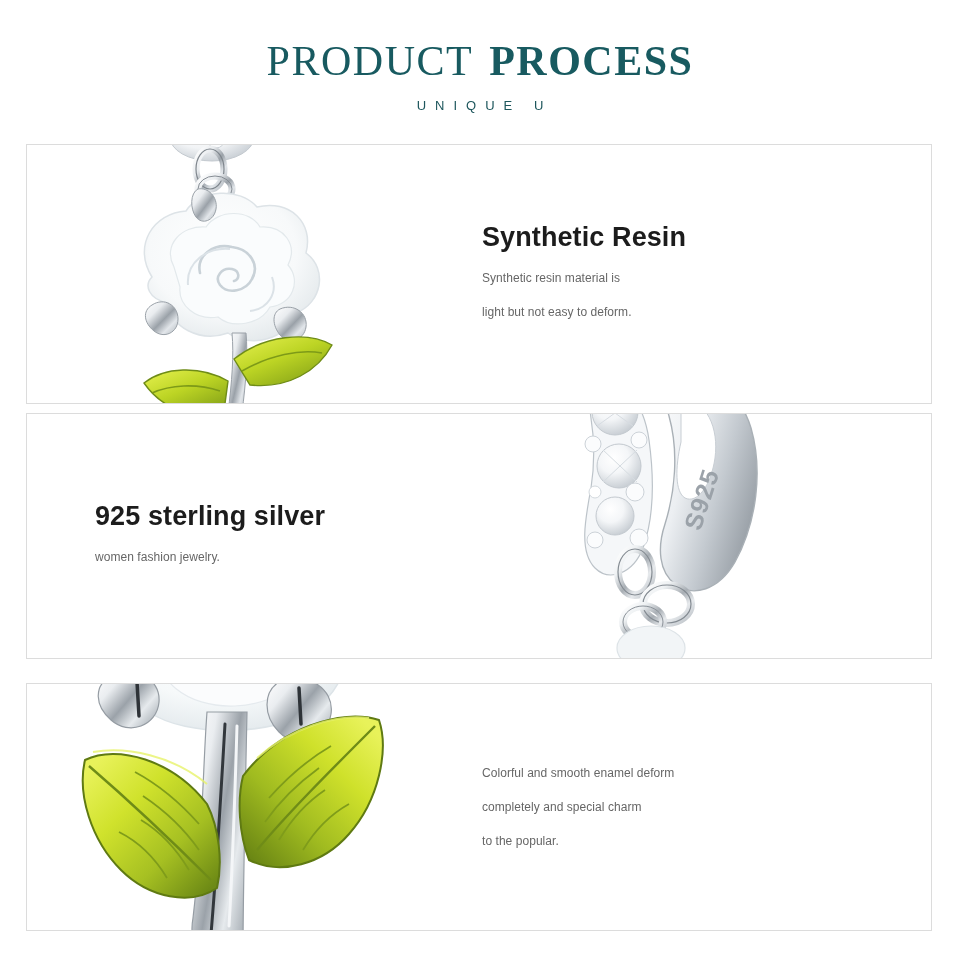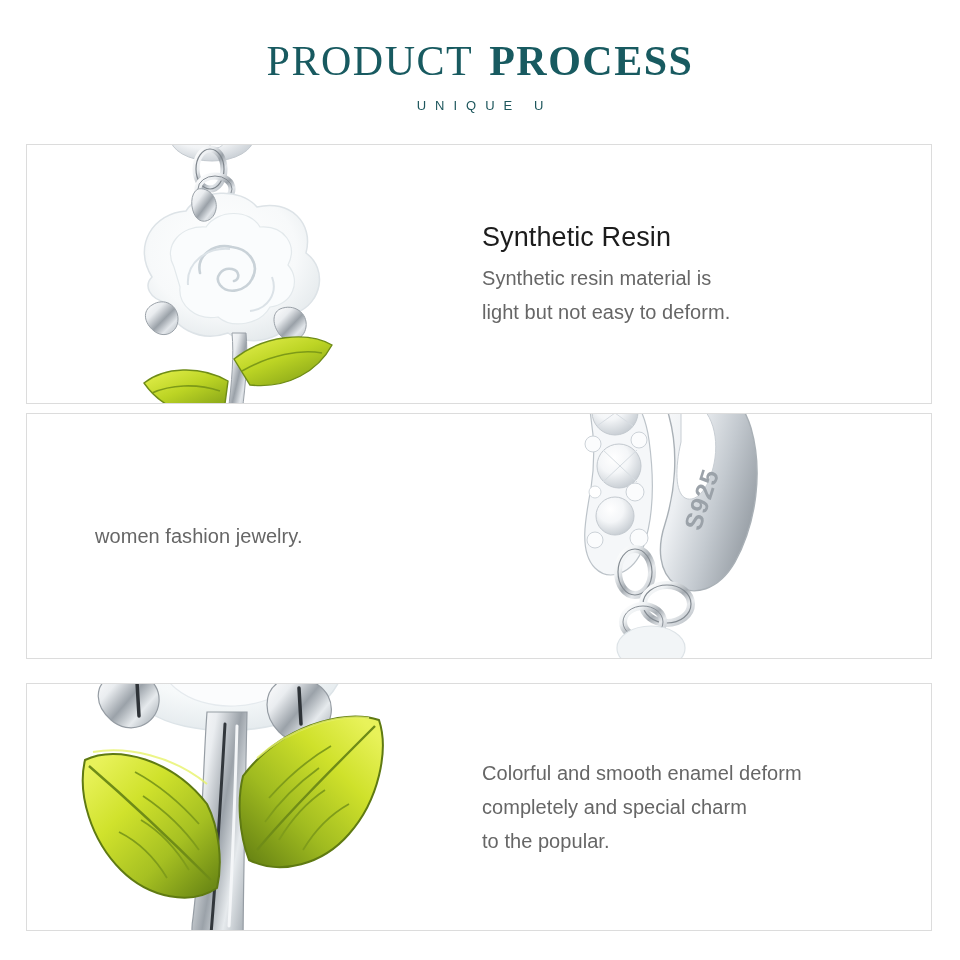--- a/index.html
+++ b/index.html
@@ -82,29 +82,29 @@
     position: absolute;
     top: 50%;
     transform: translateY(-50%);
   }
   .text-right { left: 455px; width: 420px; }
   .text-left  { left: 68px;  width: 420px; }
 
   .feature-title {
     font-family: "Liberation Sans", sans-serif;
     font-size: 27px;
-    font-weight: 400;
+    font-weight: 700;
     color: #1c1c1c;
     line-height: 34px;
     margin: 0 0 7px 0;
     letter-spacing: 0.1px;
   }
   .feature-desc {
     font-family: "Liberation Sans", sans-serif;
-    font-size: 20px;
+    font-size: 12px;
     font-weight: 400;
     color: #666666;
     line-height: 34px;
     margin: 0;
     letter-spacing: 0.05px;
   }
   .feature-desc .line { display: block; white-space: nowrap; }
 
   
   .art {
@@ -257,20 +257,21 @@
           <ellipse cx="200" cy="212" rx="24" ry="19" fill="none" stroke="url(#silv2)" stroke-width="8"></ellipse>
           <ellipse cx="200" cy="212" rx="24" ry="19" fill="none" stroke="#848b92" stroke-width="1.2"></ellipse>
           <ellipse cx="176" cy="230" rx="20" ry="16" fill="none" stroke="url(#silv2)" stroke-width="8"></ellipse>
           <ellipse cx="176" cy="230" rx="20" ry="16" fill="none" stroke="#8a9198" stroke-width="1"></ellipse>
 
           <ellipse cx="184" cy="256" rx="34" ry="22" fill="#f2f5f7" stroke="#dde3e7" stroke-width="1.2"></ellipse>
         </svg>
       </div>
 
       <div class="text-block text-left">
+        <div class="feature-title">925 sterling silver</div>
         <div class="feature-desc">
           <span class="line">women fashion jewelry.</span>
         </div>
       </div>
 
     </div>
   </div>
 
   <div class="panel" id="panel-3">
     <div class="panel-inner">

